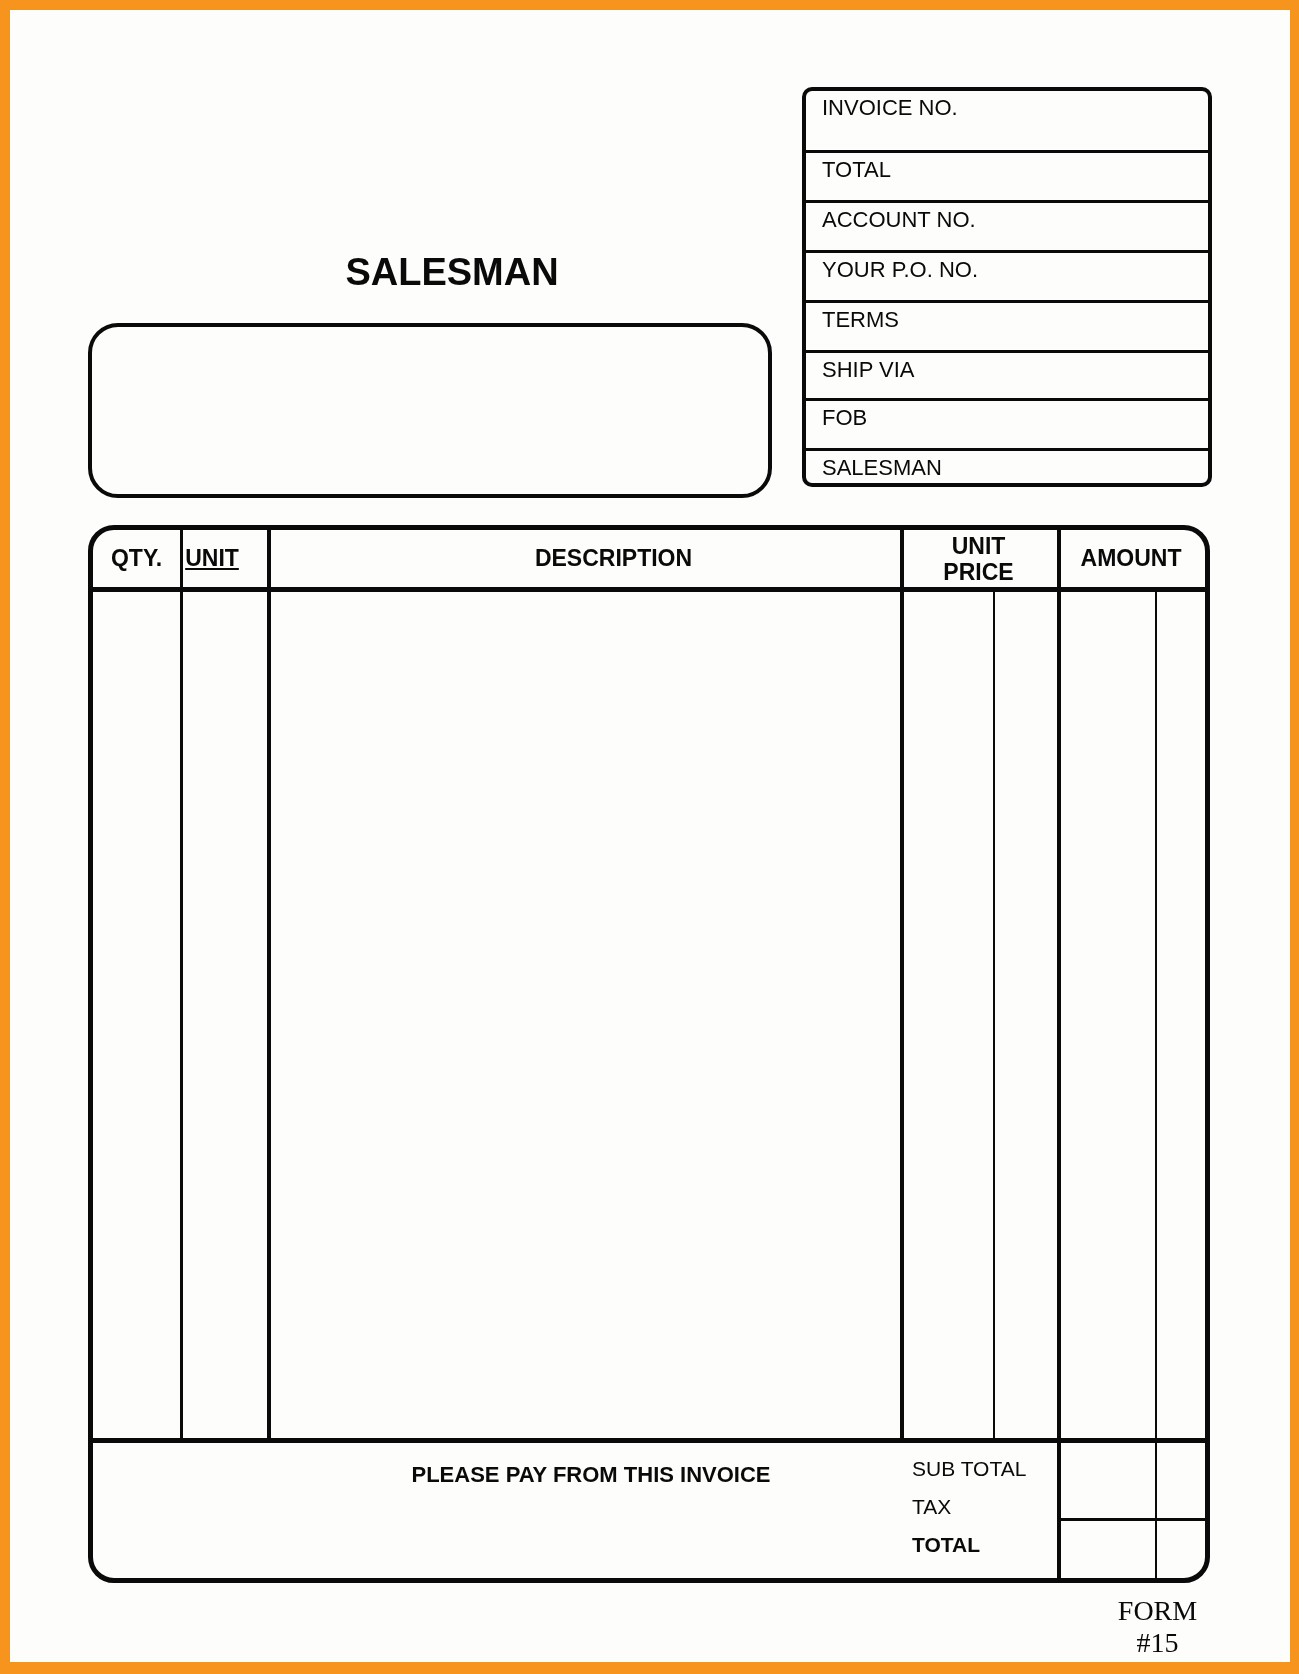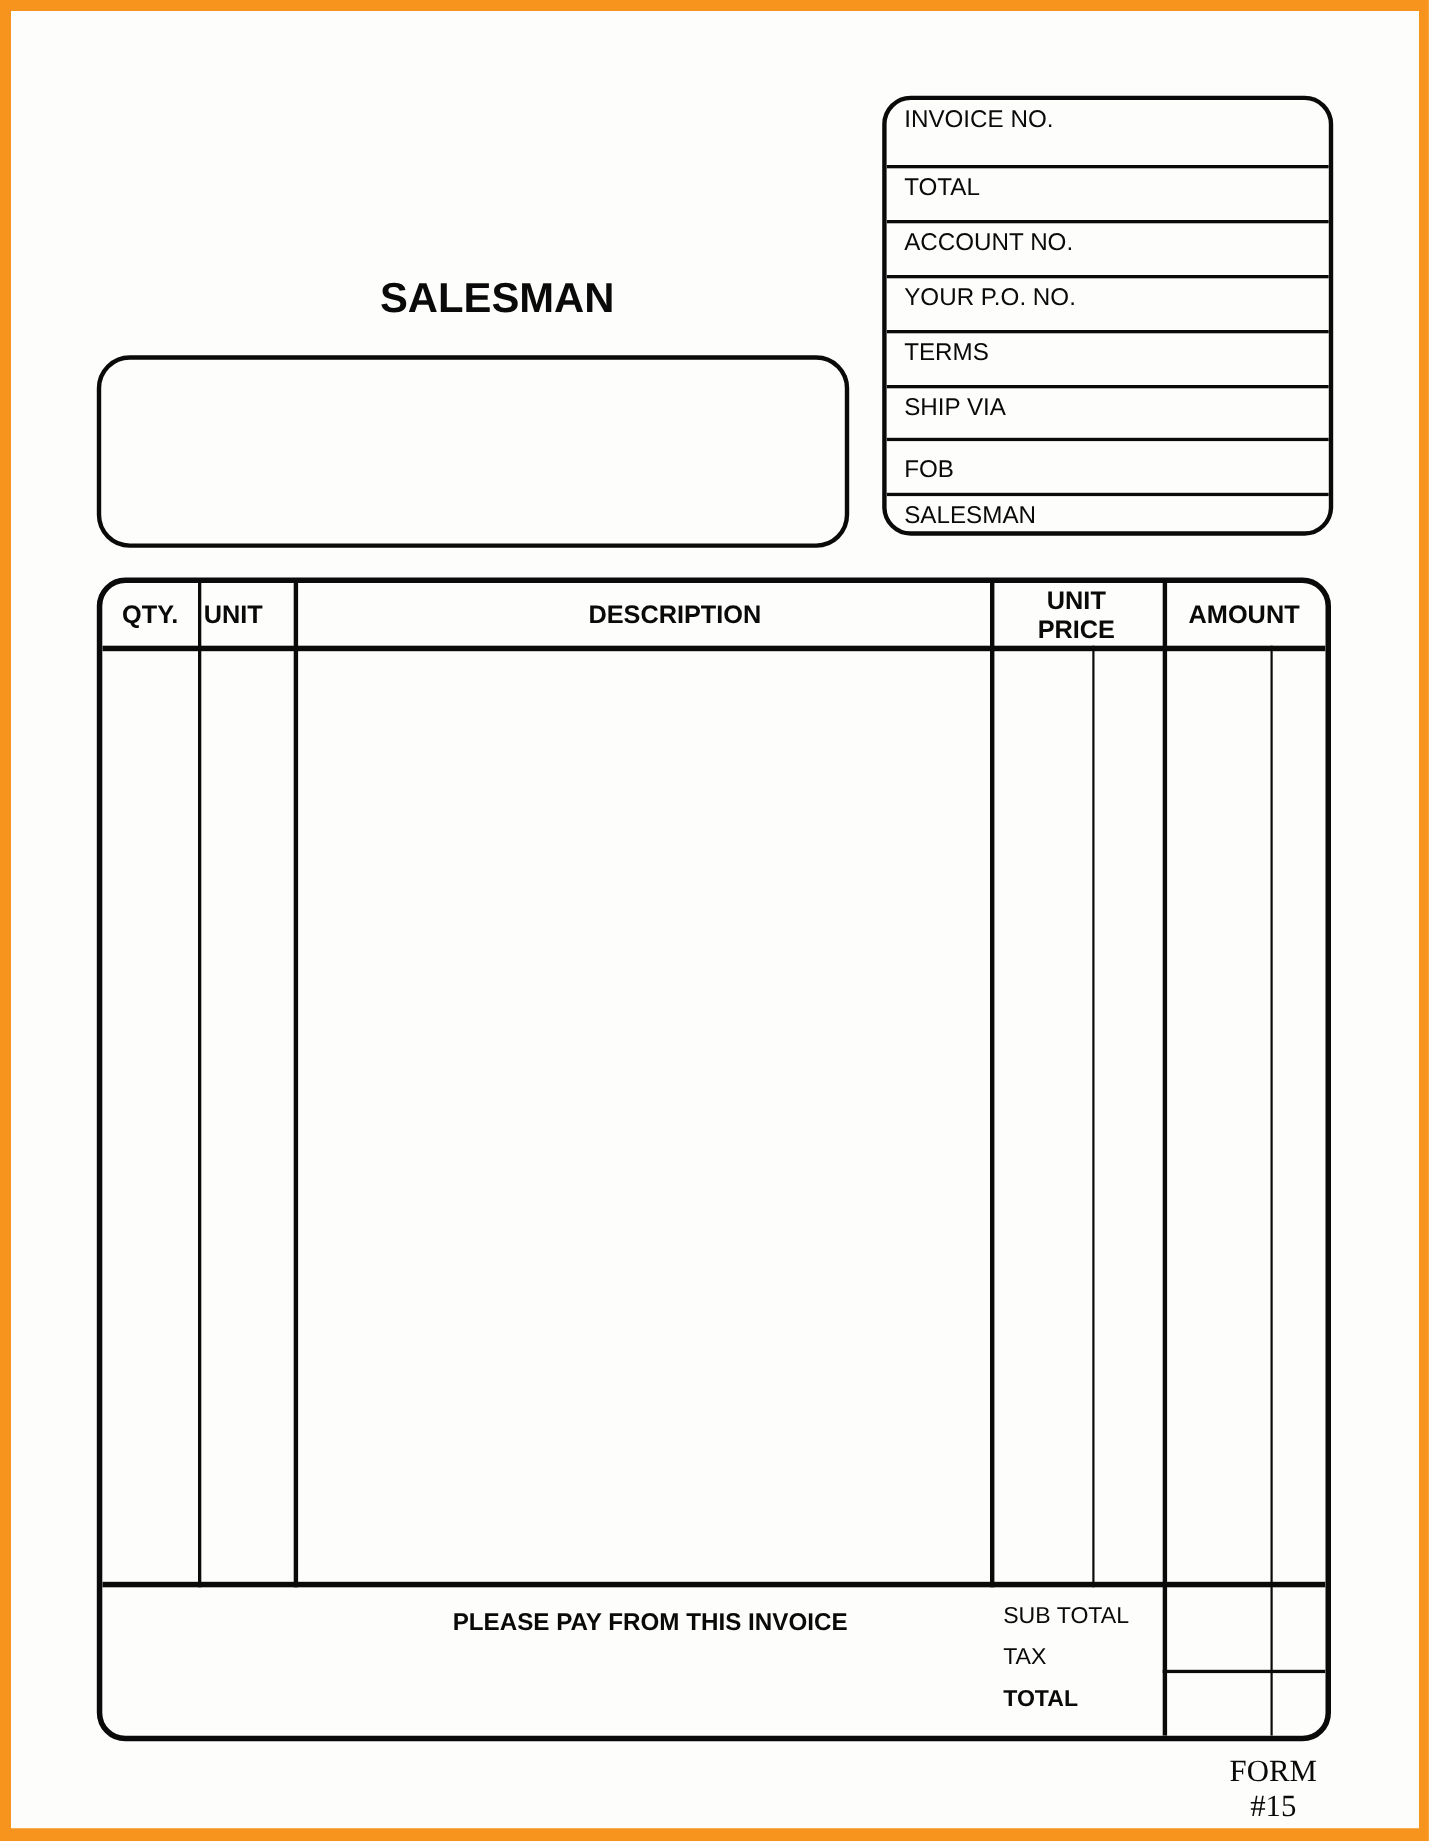--- a/index.html
+++ b/index.html
@@ -20,29 +20,29 @@
     letter-spacing:0px;line-height:44px;
   }
   
   .billto{
     left:78px;top:313px;width:684px;height:175px;
     border:4px solid #0a0a0a;border-radius:30px;
   }
   
   .infobox{
     left:792px;top:77px;width:410px;height:400px;
-    border:4px solid #0a0a0a;border-radius:26px;
+    border:4px solid #0a0a0a;border-radius:10px;
     display:flex;flex-direction:column;overflow:hidden;
   }
   .inforow{display:flex;align-items:flex-start;padding:4px 0 0 16px;}
   .inforow + .inforow{border-top:3px solid #0a0a0a;}
   .inforow .lbl{font-size:22px;line-height:26px;white-space:nowrap;}
   .inforow .val{flex:1;min-height:20px;}
   .r1{height:59px;} .r2{height:50px;} .r3{height:50px;} .r4{height:50px;}
-  .r5{height:50px;} .r6{height:48px;} .r7{height:50px;align-items:center;} .r8{flex:1;}
+  .r5{height:50px;} .r6{height:48px;} .r7{height:50px;} .r8{flex:1;}
   
   .items{
     left:78px;top:515px;width:1122px;height:1058px;
     border:5px solid #0a0a0a;border-radius:26px;overflow:hidden;
   }
   .vline,.hline{position:absolute;background:#0a0a0a;}
   .hcell{
     position:absolute;top:0;height:57px;
     display:flex;align-items:center;justify-content:center;
     font-size:23px;font-weight:bold;text-align:center;
@@ -98,21 +98,21 @@
     </div>
     <div class="inforow r8">
       <span class="lbl">SALESMAN</span>
       <span class="val"></span>
     </div>
   </div>
 
   <div class="abs items">
 
     <div class="hcell" style="left:0;width:87px;">QTY.</div>
-    <div class="hcell" style="left:87px;width:64px;">UNIT</div>
+    <div class="hcell" style="left:87px;width:64px;text-decoration:underline;">UNIT</div>
     <div class="hcell" style="left:174px;width:693px;">DESCRIPTION</div>
     <div class="hcell" style="left:807px;width:157px;">
       <span class="wrap">UNIT PRICE</span>
     </div>
     <div class="hcell" style="left:964px;width:148px;">AMOUNT</div>
 
     <div class="vline" style="left:87px;top:0;width:3px;height:913px;"></div>
     <div class="vline" style="left:174px;top:0;width:4px;height:913px;"></div>
     <div class="vline" style="left:807px;top:0;width:4px;height:913px;"></div>
     <div class="vline" style="left:900px;top:57px;width:2px;height:856px;"></div>

